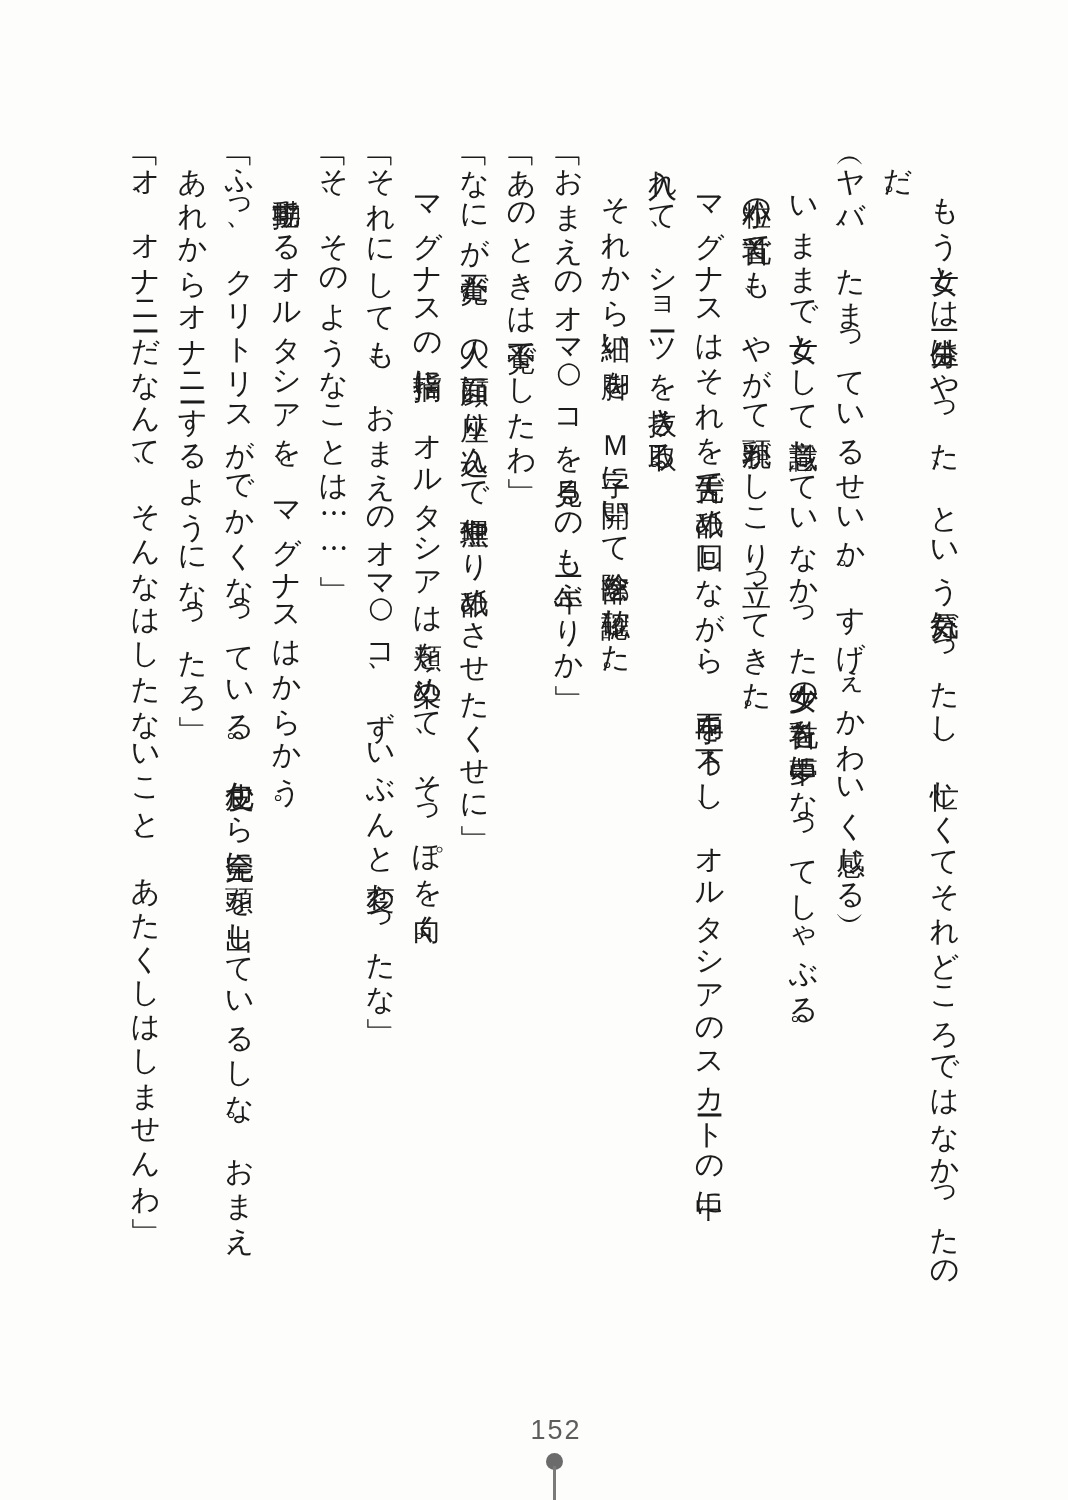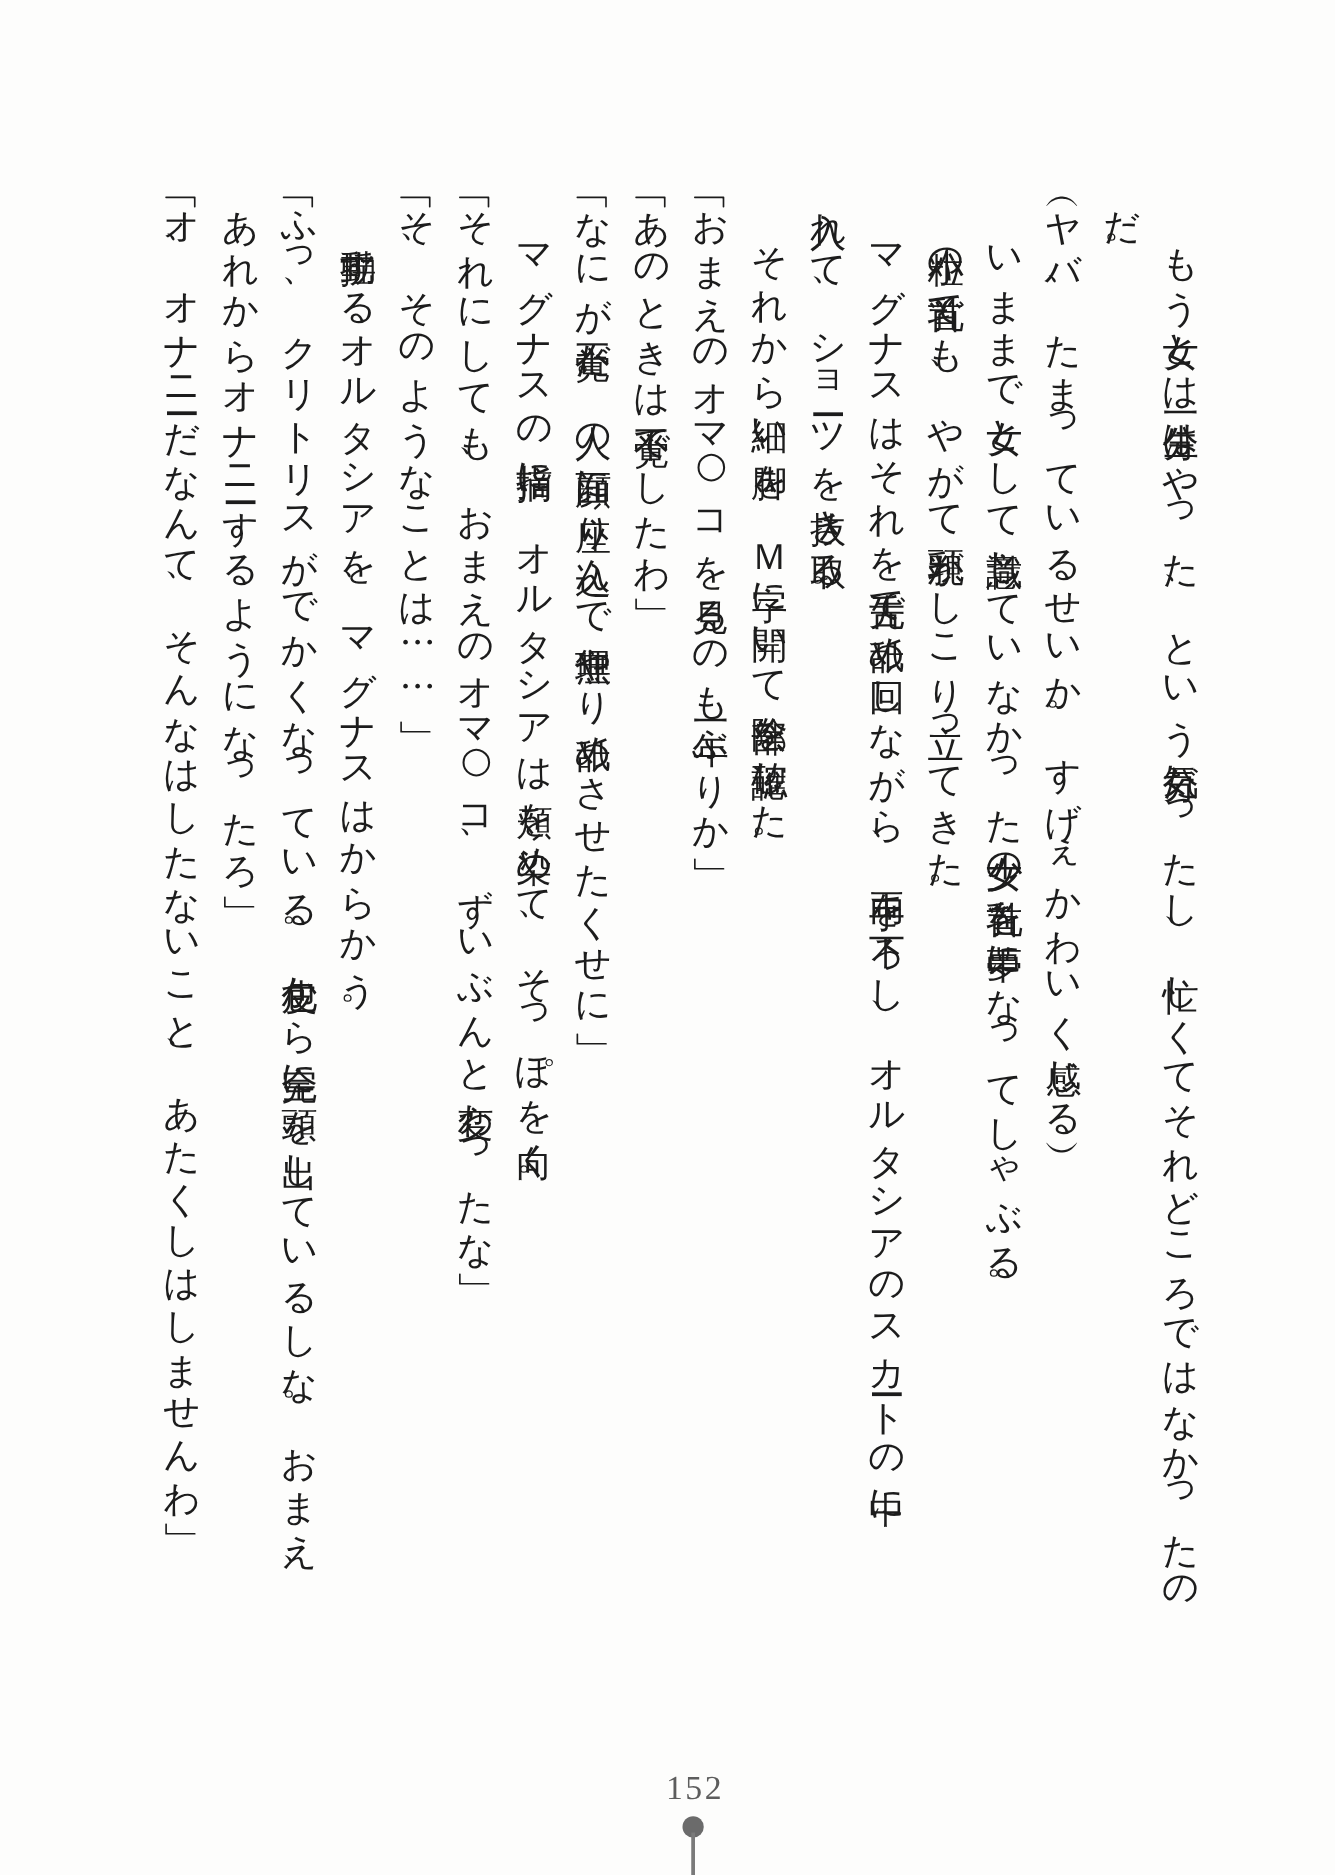--- a/index.html
+++ b/index.html
@@ -37,21 +37,21 @@
   }
   .tline.indent {
     text-indent: 1em;         
   }
   
   .page-number {
     position: absolute;
     top: 1415px;
     left: 556px;
     transform: translateX(-50%);
-    font-family: Liberation Serif, serif;
+    font-family: Liberation Sans, sans-serif;
     font-size: 27px;
     letter-spacing: 2px;
     color: #5d5d5d;
   }
   .marker-dot {
     position: absolute;
     top: 1453px;
     left: 546px;
     width: 17px;
     height: 17px;

